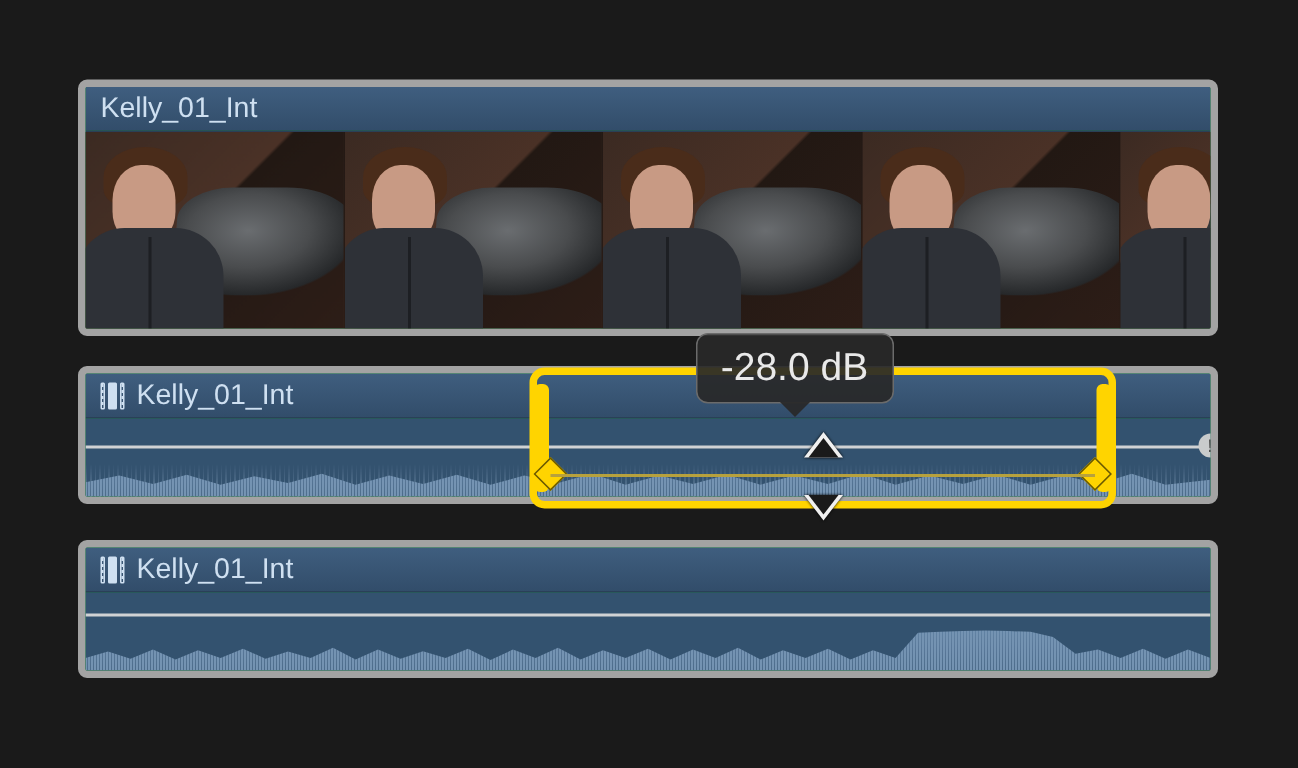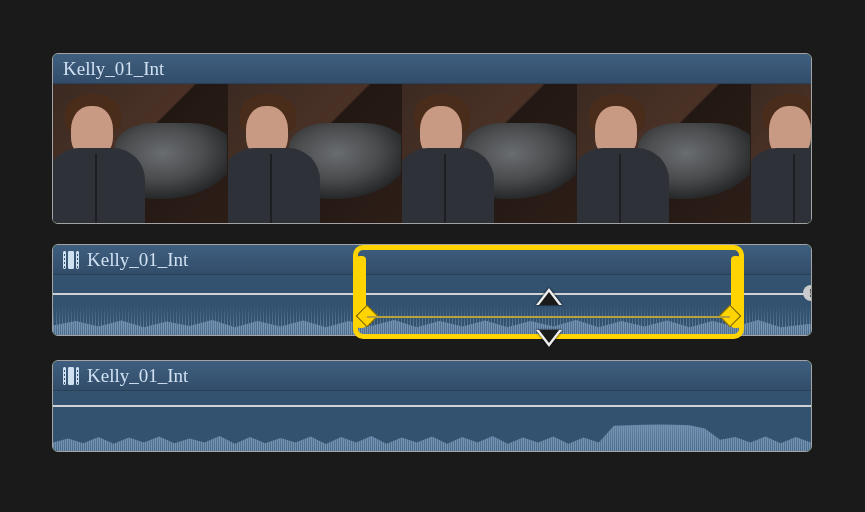--- a/index.html
+++ b/index.html
@@ -13,24 +13,23 @@
   }
   .canvas {
     position: absolute;
     inset: 0;
   }
 
   
   .clip {
     position: absolute;
     border-radius: 6px;
-    border: 1px solid #a3a3a3;
+    border: 5px solid #a3a3a3;
     background: #15803d;
     overflow: hidden;
-    font-family: Liberation Serif, serif;
   }
   .clip-title-bar {
     height: 30px;
     display: flex;
     align-items: center;
     gap: 8px;
     padding: 0 10px;
     background: linear-gradient(#3f5e7f, #324d6a);
     border-bottom: 1px solid #2a4057;
     color: #cfe0f1;
@@ -359,14 +358,17 @@
   </div>
 
   <div id="kfL" class="kf" style="left: 359px; top: 308px;"></div>
   <div id="kfR" class="kf" style="left: 722px; top: 308px;"></div>
 
   <div id="selLine" class="sel-vol-line" style="left: 367px; width: 363px; top: 316px;"></div>
 
   <div id="triUp" class="tri up" style="left: 535.5px; top: 288px;"></div>
   <div id="triDown" class="tri down" style="left: 535.5px; top: 330px;"></div>
 
+  <div id="dbTip" class="db-tip" style="left: 463.5px; top: 222px;">
+    <span>-28.0 dB</span>
+  </div>
 
 </div>
 
 </body></html>

